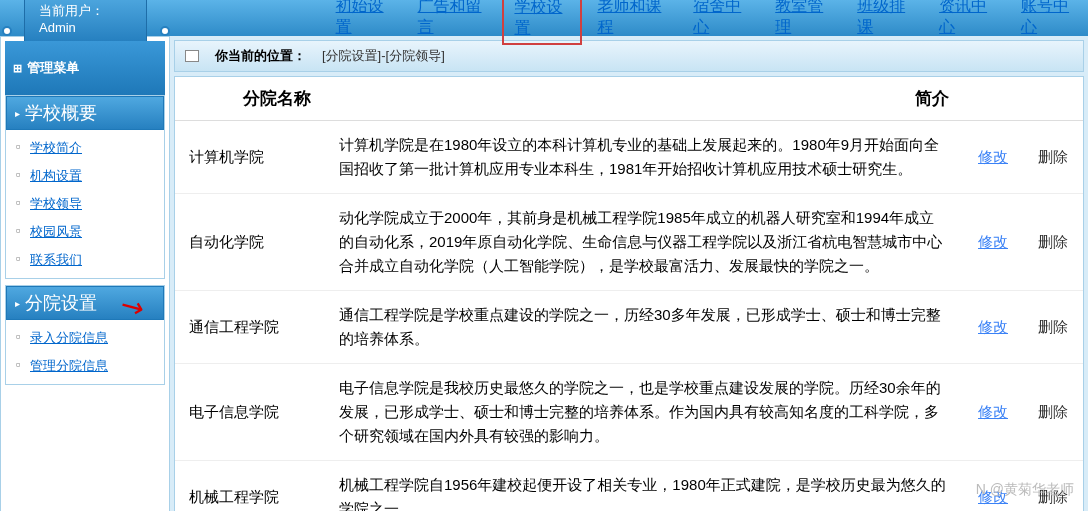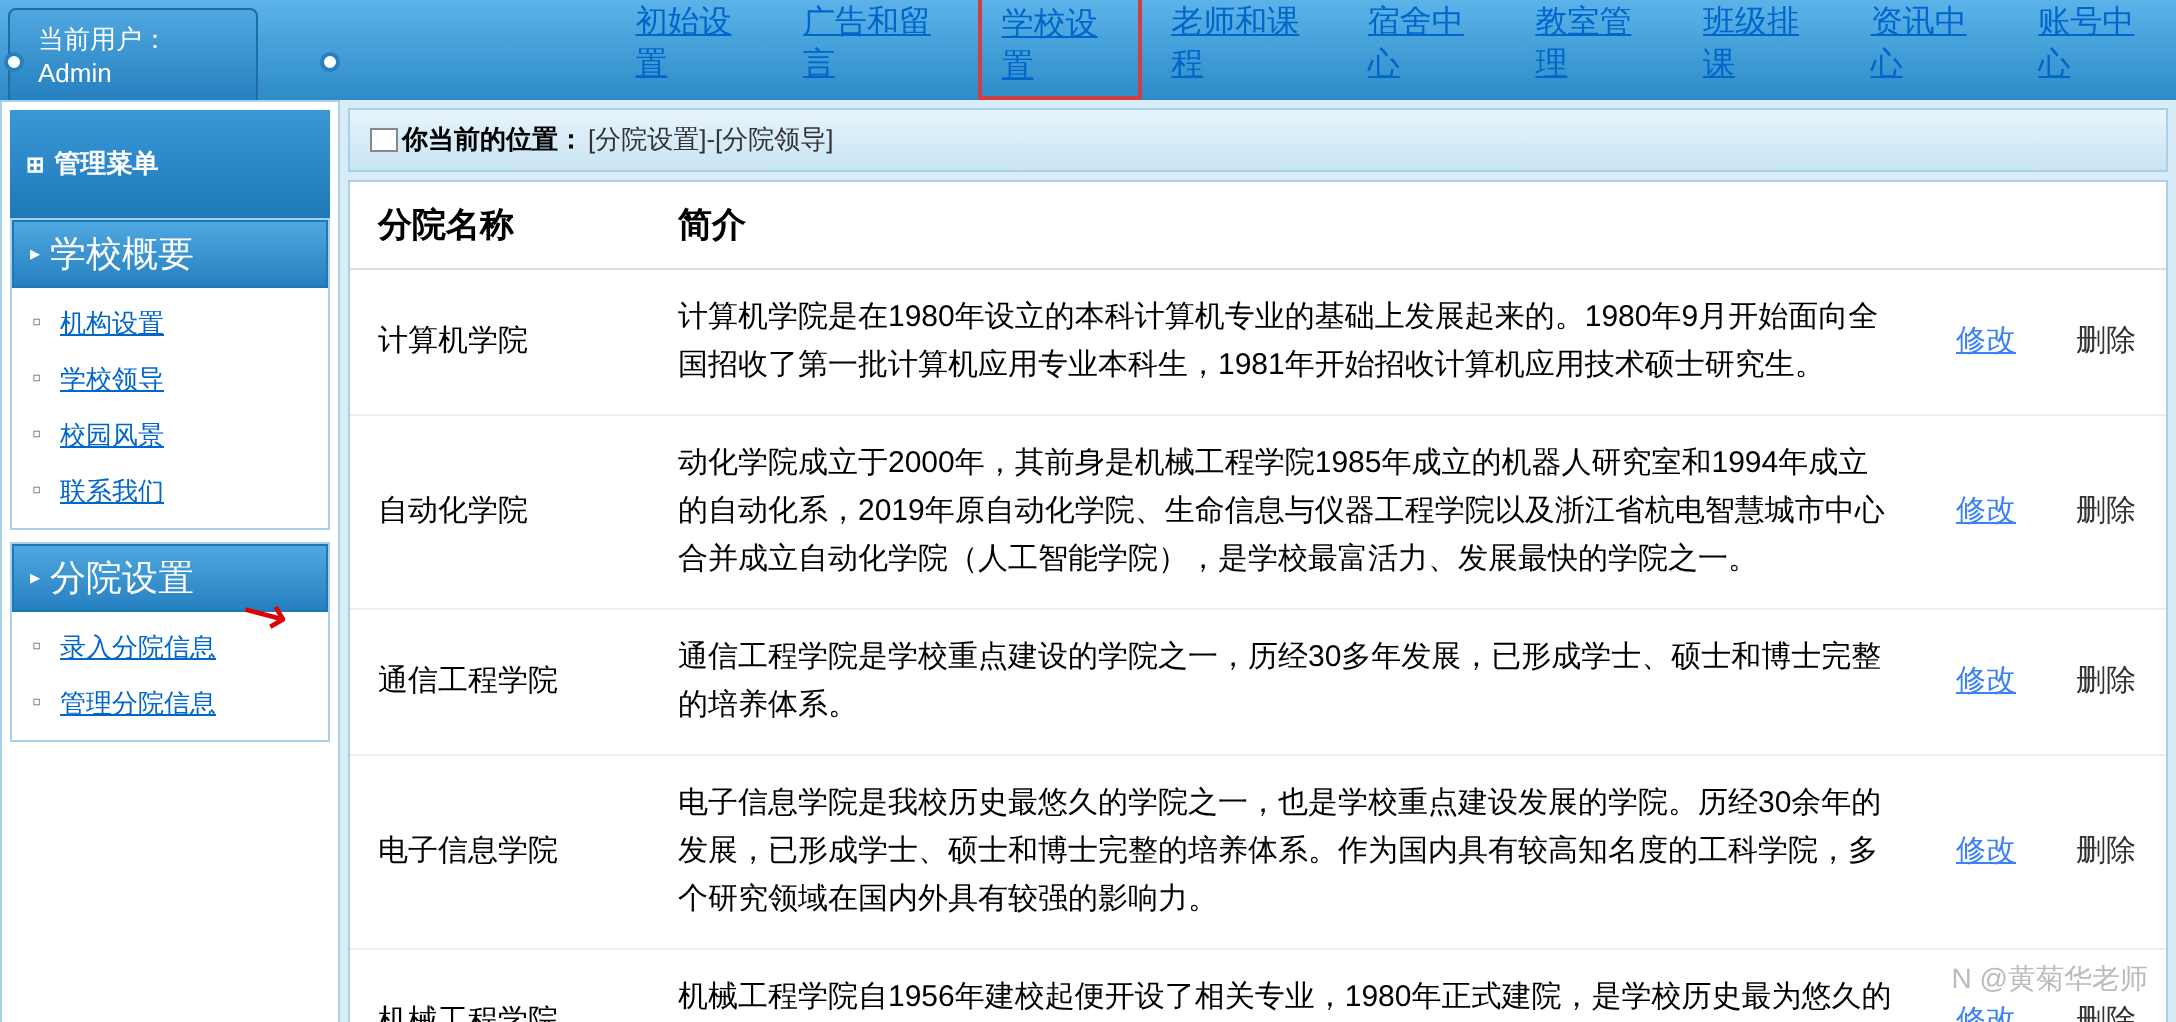--- a/index.html
+++ b/index.html
@@ -1,18 +1,18 @@
 <!DOCTYPE html>
 <html><head>
   <meta charset="utf-8">
   <style>
     * { margin: 0; padding: 0; box-sizing: border-box; }
     body { font-family: "Microsoft YaHei", Arial, sans-serif; font-size: 13px; background: #f5f5f5; width: 1088px; height: 511px; overflow: hidden; }
     
-    .top-bar { height: 50px; background: linear-gradient(to bottom, #5bb3e8, #2e8bc8); display: flex; align-items: flex-end; position: relative; }
+    .top-bar { height: 36px; background: linear-gradient(to bottom, #5bb3e8, #2e8bc8); display: flex; align-items: center; position: relative; padding-left: 20px; }
     .user-tab { background: linear-gradient(to bottom, #4fa8e0, #2680c0); color: white; padding: 6px 14px; margin-left: 4px; border-radius: 4px 4px 0 0; font-size: 13px; border: 1px solid #1e6da8; border-bottom: none; }
     .handle { width: 10px; height: 10px; background: #fff; border: 2px solid #2680c0; border-radius: 50%; position: absolute; }
     .handle.left { left: 2px; top: 26px; }
     .handle.right { left: 160px; top: 26px; }
     
     .nav-bar { margin-left: 178px; display: flex; gap: 4px; }
     .nav-item { color: #0066cc; padding: 4px 10px; text-decoration: underline; cursor: pointer; font-size: 16px; border: 1px solid transparent; }
     .nav-item.active { border: 2px solid #d04040; text-decoration: underline; }
     
     .main-wrap { display: flex; }
@@ -21,28 +21,28 @@
     .menu-header { background: linear-gradient(to bottom, #3a98d8, #1e78b8); color: white; padding: 18px 8px; font-weight: bold; font-size: 13px; display: flex; align-items: center; gap: 5px; }
     .menu-header::before { content: "⊞"; font-size: 11px; }
     .panel-header { background: linear-gradient(to bottom, #4fa8e0, #2680c0); color: white; padding: 4px 8px; font-size: 18px; display: flex; align-items: center; gap: 5px; border: 1px solid #1e78b8; }
     .panel-header::before { content: "▸"; font-size: 10px; }
     .panel { margin-bottom: 6px; border: 1px solid #a8d0e8; }
     .panel-body { background: white; padding: 4px 0; }
     .menu-link { display: block; color: #0066cc; text-decoration: underline; padding: 5px 8px 5px 24px; font-size: 13px; cursor: pointer; position: relative; }
     .menu-link::before { content: "▫"; position: absolute; left: 10px; color: #888; }
     
     .content { flex: 1; background: #d8ecf8; padding: 4px; }
-    .breadcrumb-bar { background: linear-gradient(to bottom, #e8f4fc, #c8e4f4); border: 1px solid #a8d0e8; padding: 6px 10px; display: flex; align-items: center; gap: 2px; font-size: 13px; }
+    .breadcrumb-bar { background: linear-gradient(to bottom, #e8f4fc, #c8e4f4); border: 1px solid #a8d0e8; padding: 6px 10px; display: flex; align-items: center; gap: 16px; font-size: 13px; }
     .bc-icon { width: 14px; height: 12px; border: 1px solid #888; background: #fff; display: inline-block; }
     .bc-label { font-weight: bold; }
     .bc-path { color: #333; }
     
     .data-area { background: white; border: 1px solid #a8d0e8; margin-top: 4px; }
     table { width: 100%; border-collapse: collapse; }
-    th { text-align: left; padding: 10px 14px; font-size: 17px; font-weight: bold; border-bottom: 1px solid #ddd; }
+    th { text-align: right; padding: 10px 14px; font-size: 17px; font-weight: bold; border-bottom: 1px solid #ddd; }
     td { padding: 12px 14px; font-size: 15px; border-bottom: 1px solid #eee; vertical-align: middle; line-height: 1.6; }
     td.name-col { width: 150px; }
     td.desc-col { }
     td.act-col { width: 60px; text-align: center; }
     .link-action { color: #3b82f6; text-decoration: underline; cursor: pointer; }
     .text-action { color: #333; cursor: pointer; }
     
     .arrow-annot { position: absolute; left: 120px; top: 290px; color: #d00; font-size: 28px; transform: rotate(-30deg); pointer-events: none; }
     .watermark { position: absolute; right: 14px; bottom: 12px; color: #bbb; font-size: 14px; pointer-events: none; }
   </style>
@@ -66,20 +66,21 @@
     </div>
 </div>
 
 <div class="main-wrap">
   <div class="sidebar">
     <div class="menu-header">管理菜单</div>
     <div id="sidebar-panels">
         <div class="panel">
           <div class="panel-header">学校概要</div>
           <div class="panel-body">
+            <a class="menu-link">学校简介</a>
             <a class="menu-link">机构设置</a>
             <a class="menu-link">学校领导</a>
             <a class="menu-link">校园风景</a>
             <a class="menu-link">联系我们</a>
           </div>
         </div>
         <div class="panel">
           <div class="panel-header">分院设置</div>
           <div class="panel-body">
             <a class="menu-link">录入分院信息</a>

